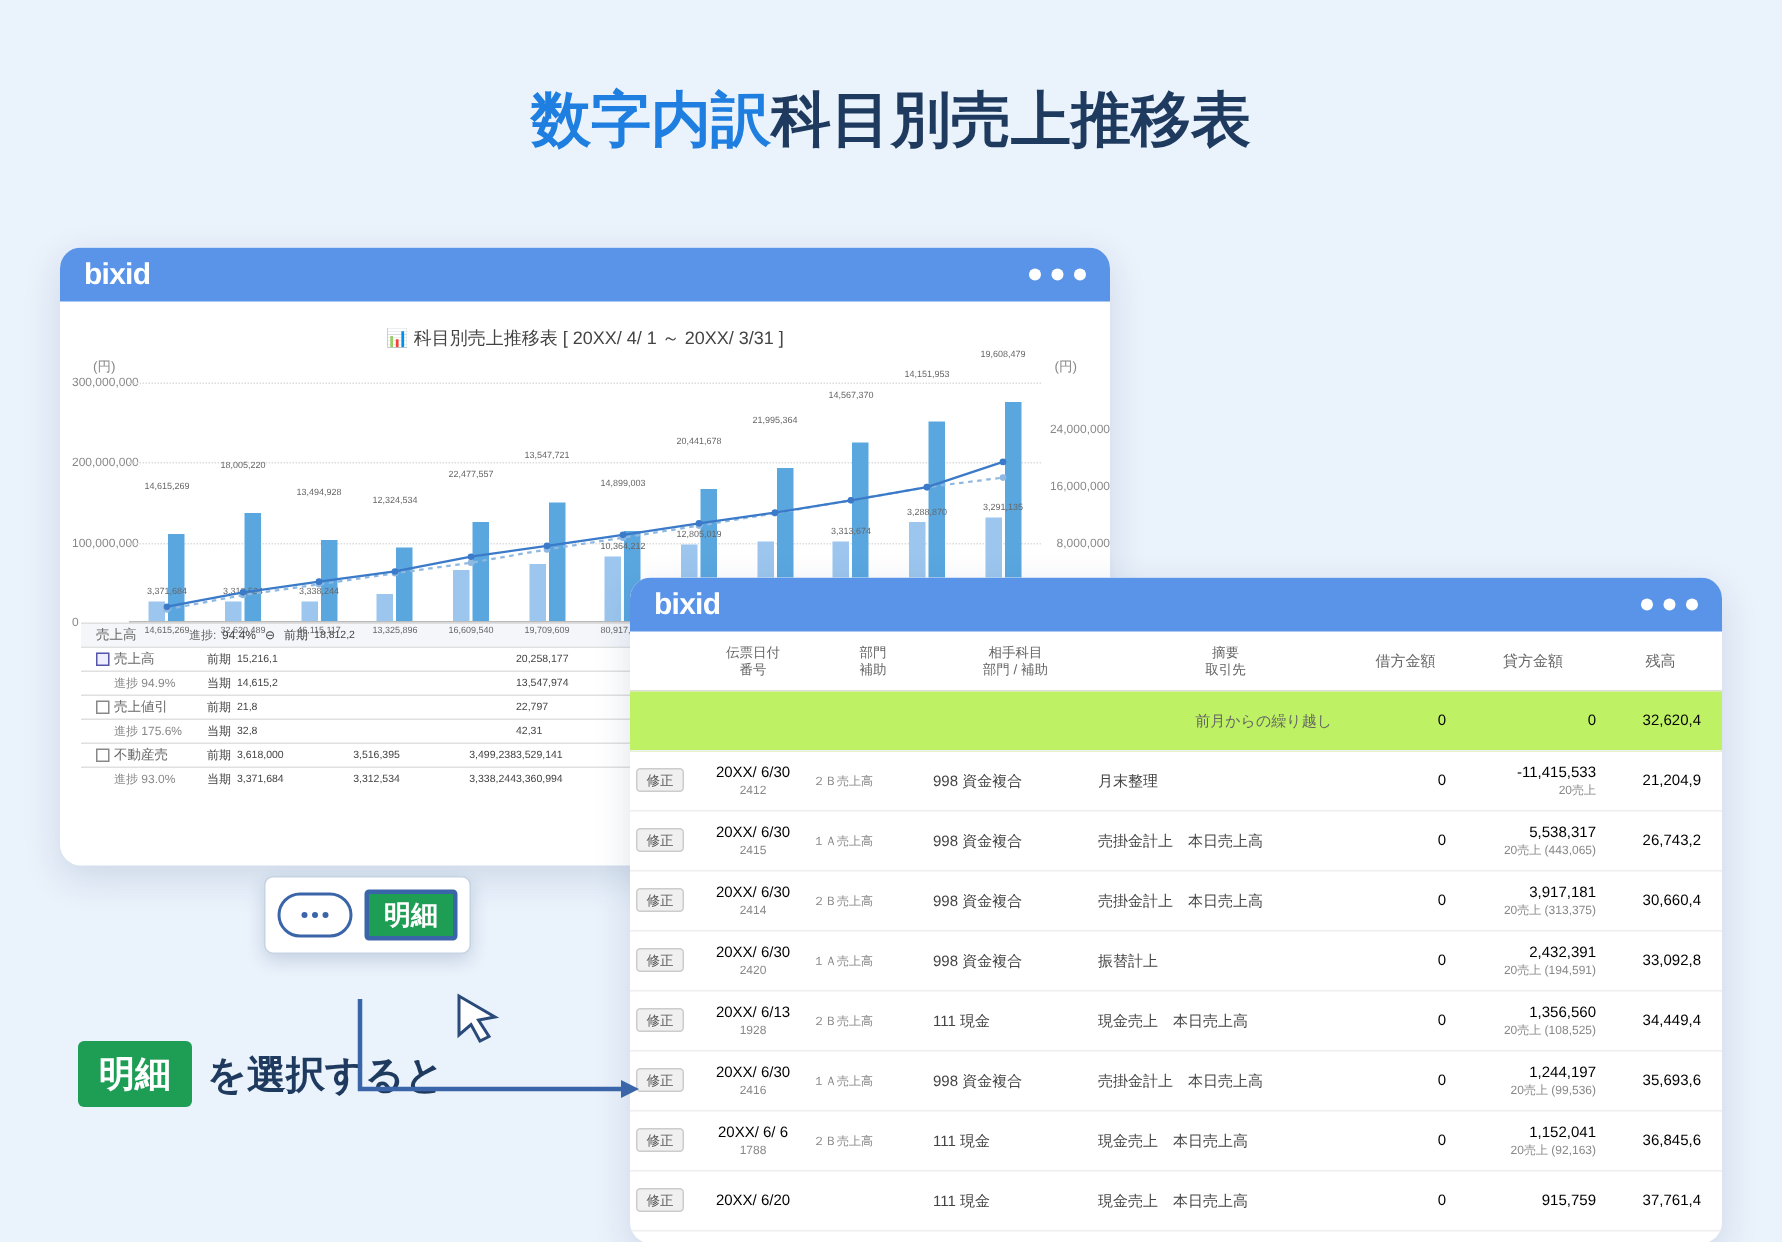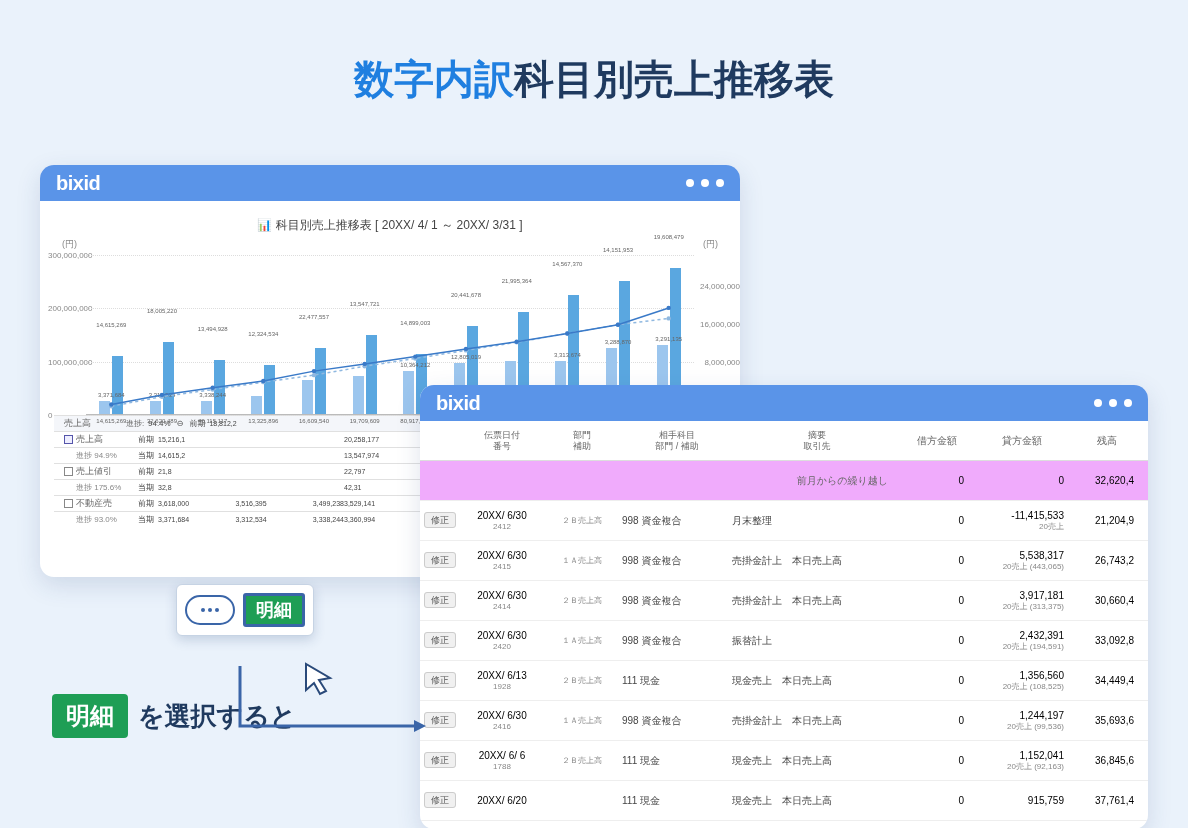--- a/index.html
+++ b/index.html
@@ -135,23 +135,23 @@
 .detail-row { height: 40px; border-bottom: 1px solid #eee; padding: 3px 0; }
 .detail-row .fix {
   background: #f0f0f0; border: 1px solid #ccc; border-radius: 3px;
   font-size: 9px; padding: 2px 6px; color: #555; cursor: pointer; margin: 0 4px;
   text-align: center;
 }
 .detail-row .c-date { text-align: center; line-height: 1.3; }
 .detail-row .c-date .sub, .detail-row .c-dept .sub, .detail-row .c-amt .sub {
   display: block; font-size: 8px; color: #888;
 }
-.detail-row .c-dept { text-align: right; padding-right: 20px; color: #666; }
+.detail-row .c-dept { text-align: left; padding-right: 20px; color: #666; }
 .detail-row .c-amt, .detail-row .c-bal { text-align: right; padding-right: 8px; }
-.carryover { background: #f0abfc; }
+.carryover { background: #bef264; }
 .carryover .colabel { grid-column: 2 / 6; text-align: right; padding-right: 14px; color: #666; }
 
 </style>
 </head>
 <body>
 
 <div class="hero">
   <span class="accent">数字内訳</span><span>科目別売上推移表</span>
 </div>
 

